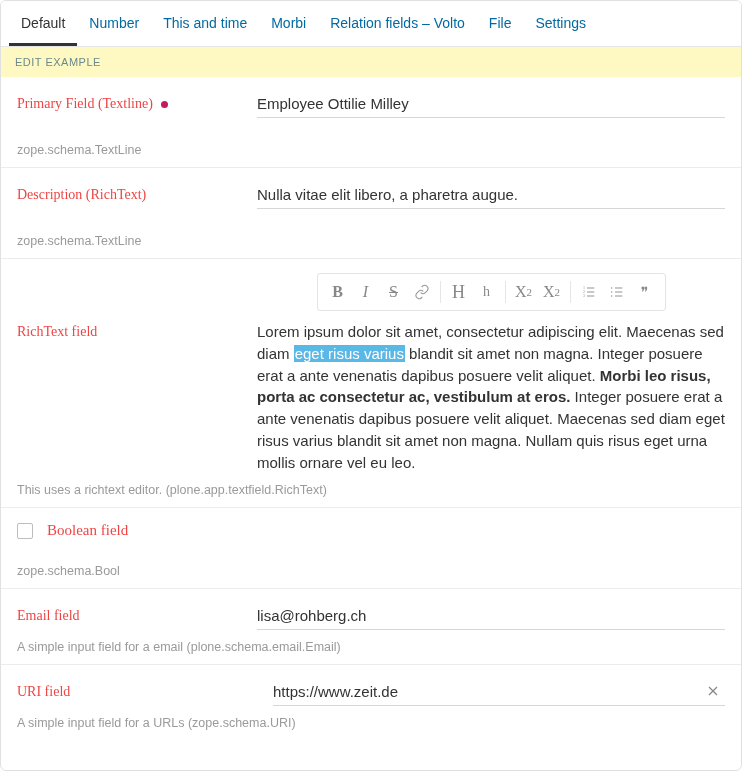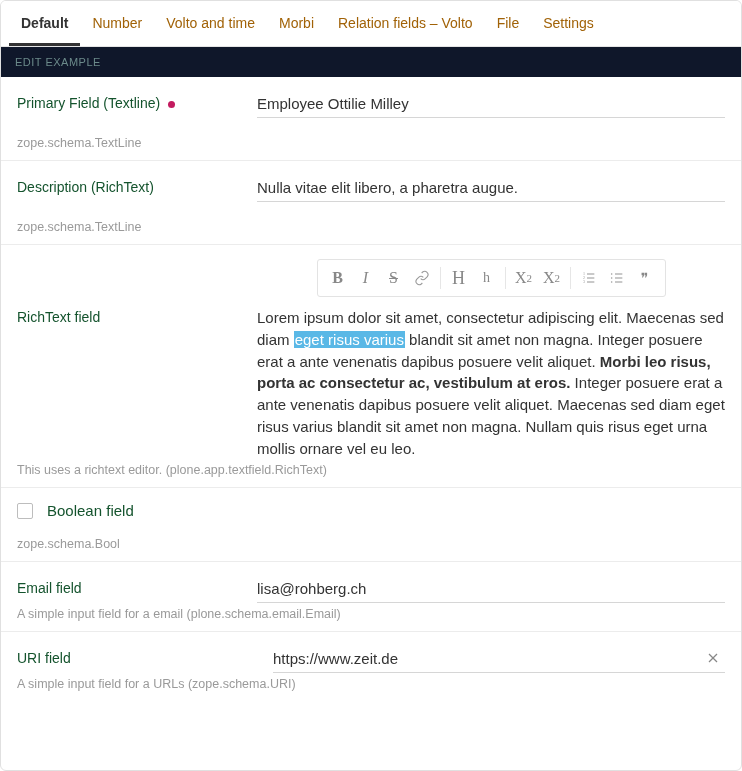--- a/index.html
+++ b/index.html
@@ -20,31 +20,31 @@
   .tabs {
     display: flex;
     align-items: center;
     border-bottom: 1px solid #e5e5e5;
     background: #fff;
     padding: 0 8px;
   }
   .tab {
     padding: 14px 12px 12px 12px;
     font-size: 14px;
-    color: #a16207;
+    color: #0369a1;
     cursor: pointer;
     border-bottom: 3px solid transparent;
   }
   .tab.active {
     color: #333;
     border-bottom: 3px solid #333;
-    font-weight: 700;
+    font-weight: 400;
   }
   .section-header {
-    background: #0f172a;
+    background: #fef9c3;
     color: #6b8a8a;
     font-size: 11px;
     letter-spacing: 0.5px;
     padding: 9px 14px;
     text-transform: uppercase;
   }
   .field-row {
     border-bottom: 1px solid #ececec;
     padding: 14px 16px 10px 16px;
   }
@@ -52,22 +52,23 @@
     display: flex;
     align-items: flex-start;
   }
   .field-label-col {
     width: 240px;
     flex-shrink: 0;
     padding-top: 4px;
   }
   .field-label {
     font-size: 14px;
-    color: #14532d;
+    color: #ef4444;
     font-weight: 500;
+    font-family: Liberation Serif, serif;
   }
   .req-dot {
     display: inline-block;
     width: 7px;
     height: 7px;
     border-radius: 50%;
     background: #c31b5f;
     margin-left: 4px;
     vertical-align: middle;
   }
@@ -82,24 +83,24 @@
     font-size: 15px;
     padding: 4px 0 5px 0;
     color: #333;
     background: transparent;
     outline: none;
     font-family: inherit;
   }
   .field-help {
     font-size: 12.5px;
     color: #9a9a9a;
-    margin-top: 18px;
+    margin-top: 25px;
   }
   .field-help-tight {
-    margin-top: 4px;
+    margin-top: 10px;
   }
   
   .richtext-row .field-main { align-items: flex-start; }
   .richtext-row .field-label-col { padding-top: 50px; }
   .toolbar {
     display: flex;
     align-items: center;
     justify-content: flex-start;
     border: 1px solid #e3e3e3;
     border-radius: 3px;
@@ -165,21 +166,21 @@
   .sup { font-size: 11px; vertical-align: super; }
 </style>
 </head>
 <body>
 
 <div class="panel">
 
   <div class="tabs">
     <div class="tab active">Default</div>
     <div class="tab">Number</div>
-    <div class="tab">Volto and time</div>
+    <div class="tab">This and time</div>
     <div class="tab">Morbi</div>
     <div class="tab">Relation fields – Volto</div>
     <div class="tab">File</div>
     <div class="tab">Settings</div>
   </div>
 
   <div class="section-header">EDIT EXAMPLE</div>
 
   <div class="field-row">
     <div class="field-main">

